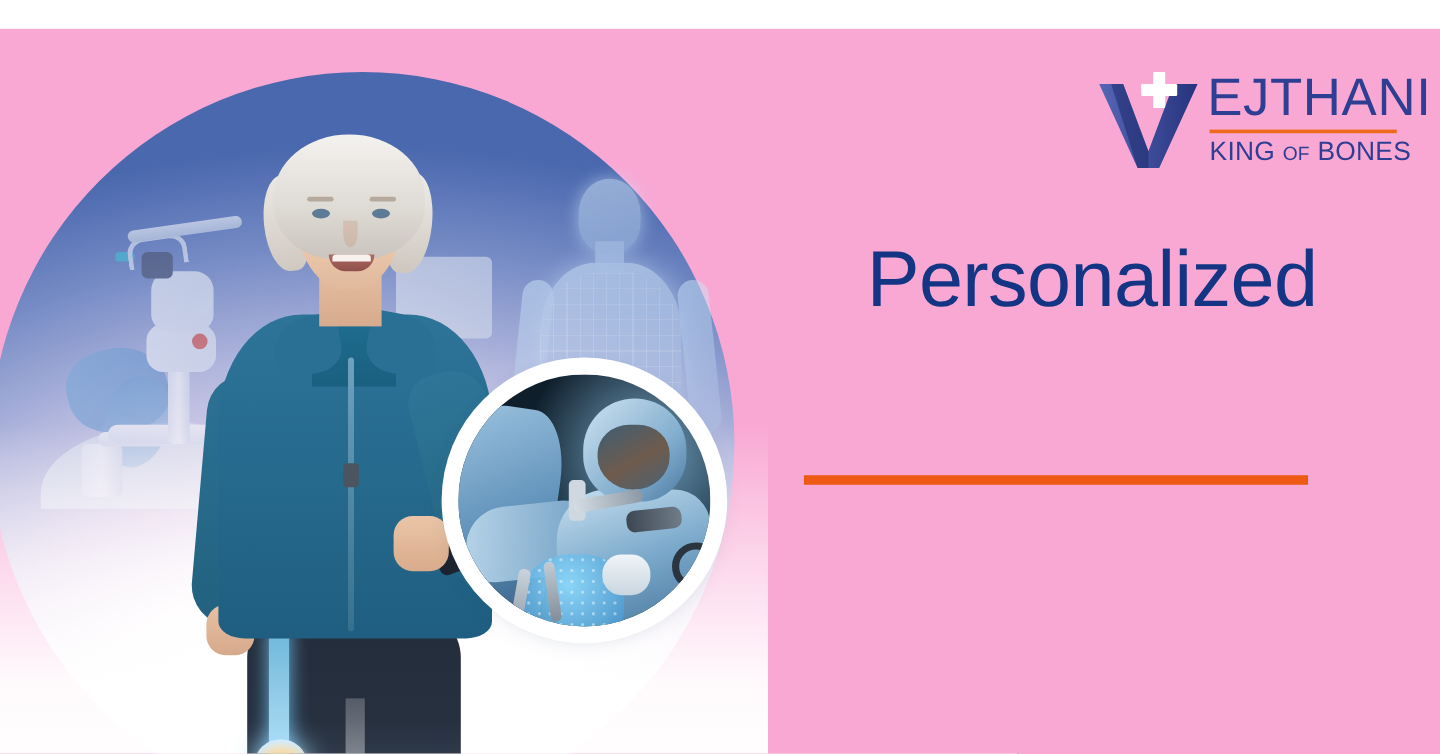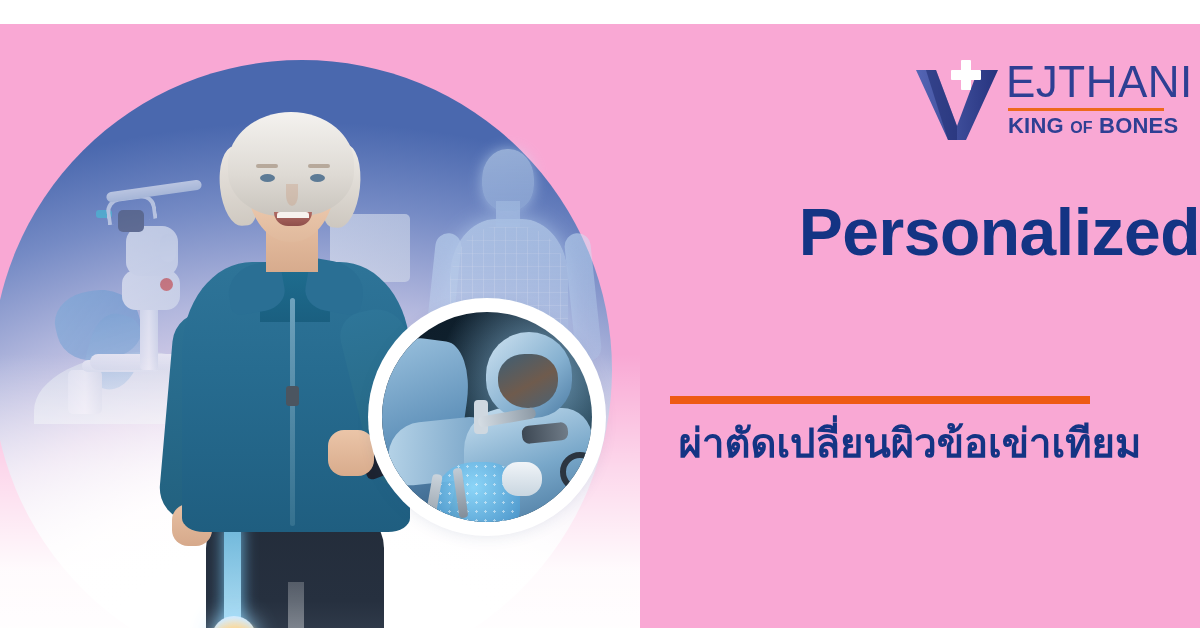--- a/index.html
+++ b/index.html
@@ -294,30 +294,30 @@
     position:absolute; left:92px; top:10px;
     font-size:44px; font-weight:400; letter-spacing:.5px;
     color:#2e3f93; line-height:1;
   }
   .logo-rule {
     position:absolute; left:94px; top:58px; width:156px; height:3px;
     background:#ee6a1b;
   }
   .logo-sub {
     position:absolute; left:94px; top:64px;
-    font-size:22px; font-weight:bold; letter-spacing:.2px;
+    font-size:22px; font-weight:normal; letter-spacing:.2px;
     color:#2e3f93; line-height:1.1; white-space:nowrap;
   }
   .logo-sub .small { font-size:16px; }
 
   .headline {
     position:absolute; left:0; top:176px; width:580px;
-    text-align:right;
+    text-align:center;
     color:#143484;
-    font-size:66px; font-weight:bold; line-height:.98;
+    font-size:66px; font-weight:normal; line-height:.98;
     letter-spacing:-.5px;
   }
   .divider {
     position:absolute; left:50px; top:372px;
     width:420px; height:8px;
     background:#ee5a14;
   }
   .subhead {
     position:absolute; left:0; top:396px; width:580px;
     text-align:center;
@@ -446,17 +446,16 @@
       <div class="logo-sub"><span>KING</span> <span class="small">OF</span> <span>BONES</span></div>
     </div>
 
     <div class="headline">
       <div>Personalized</div>
     </div>
 
     <div class="divider"></div>
 
     <div class="subhead">
-      <div>ผ่าตัดเปลี่ยนผิวข้อเข่าเทียม</div>
     </div>
 
   </div>
 </div>
 
 </body></html>

